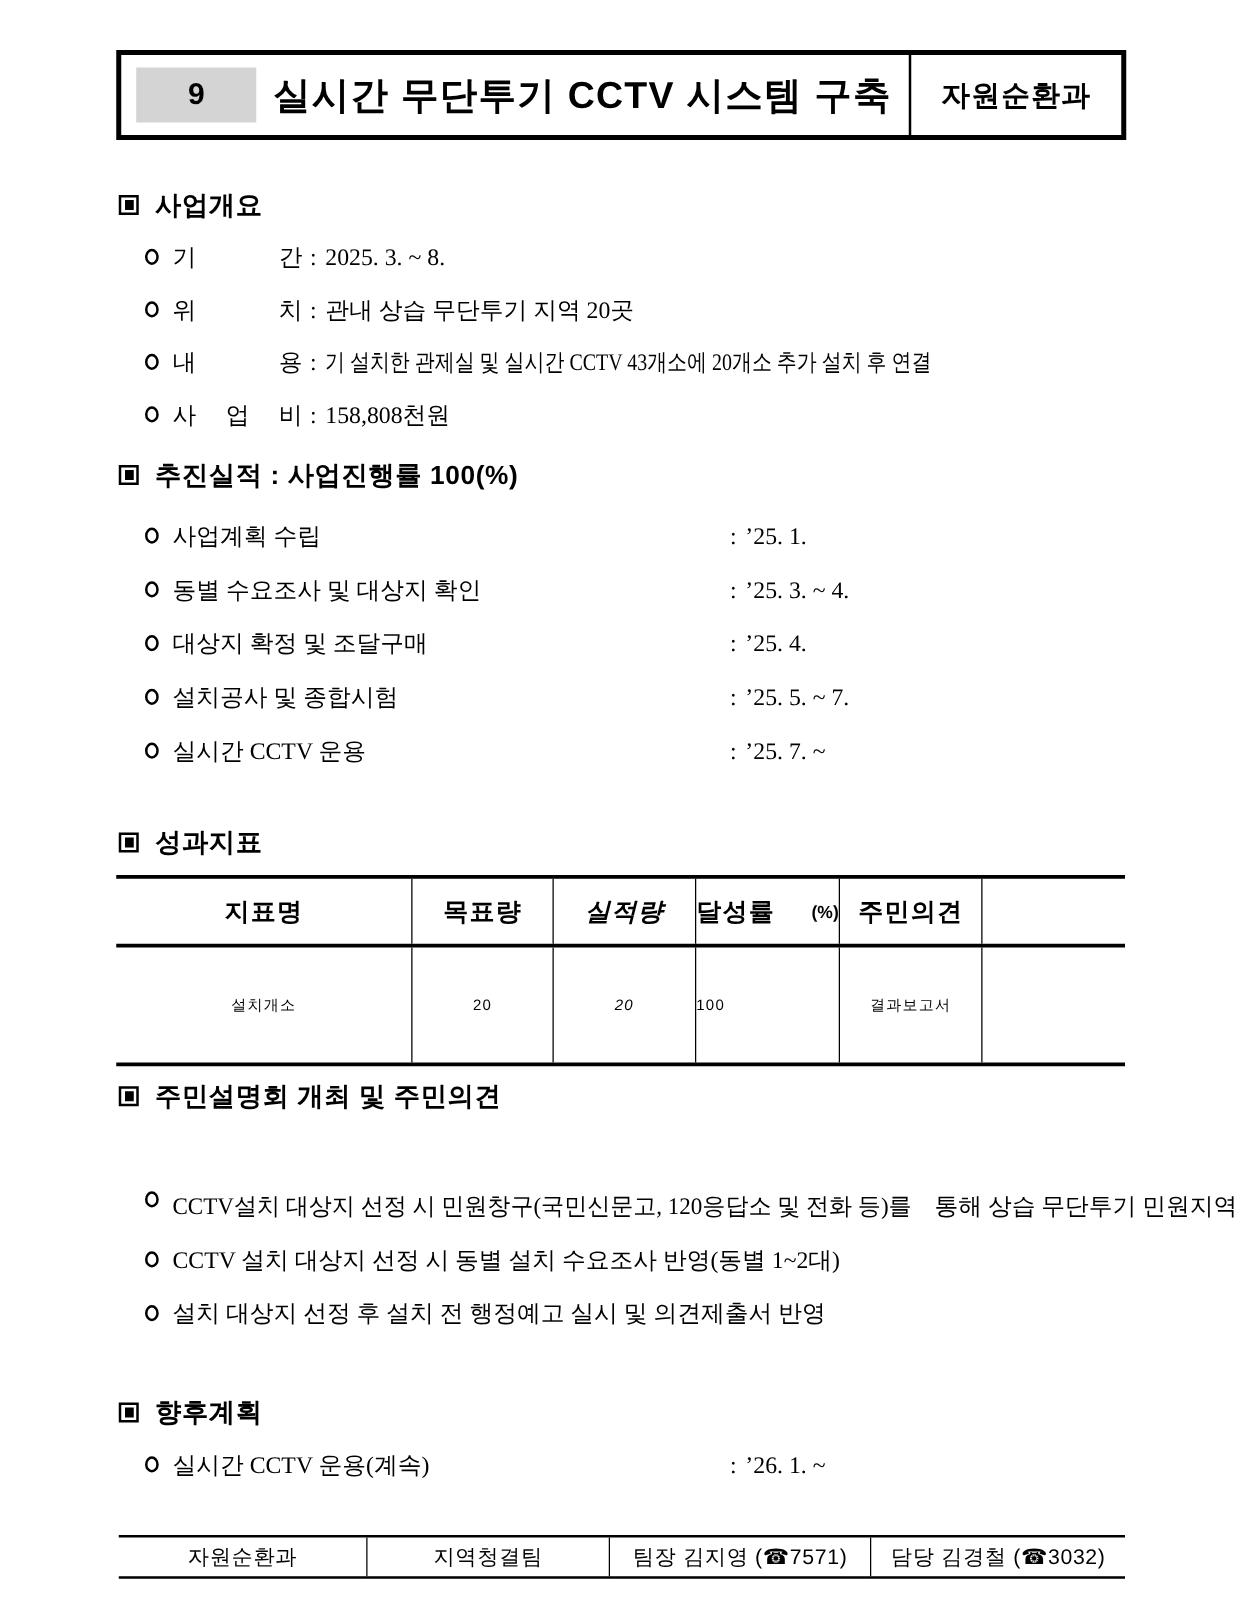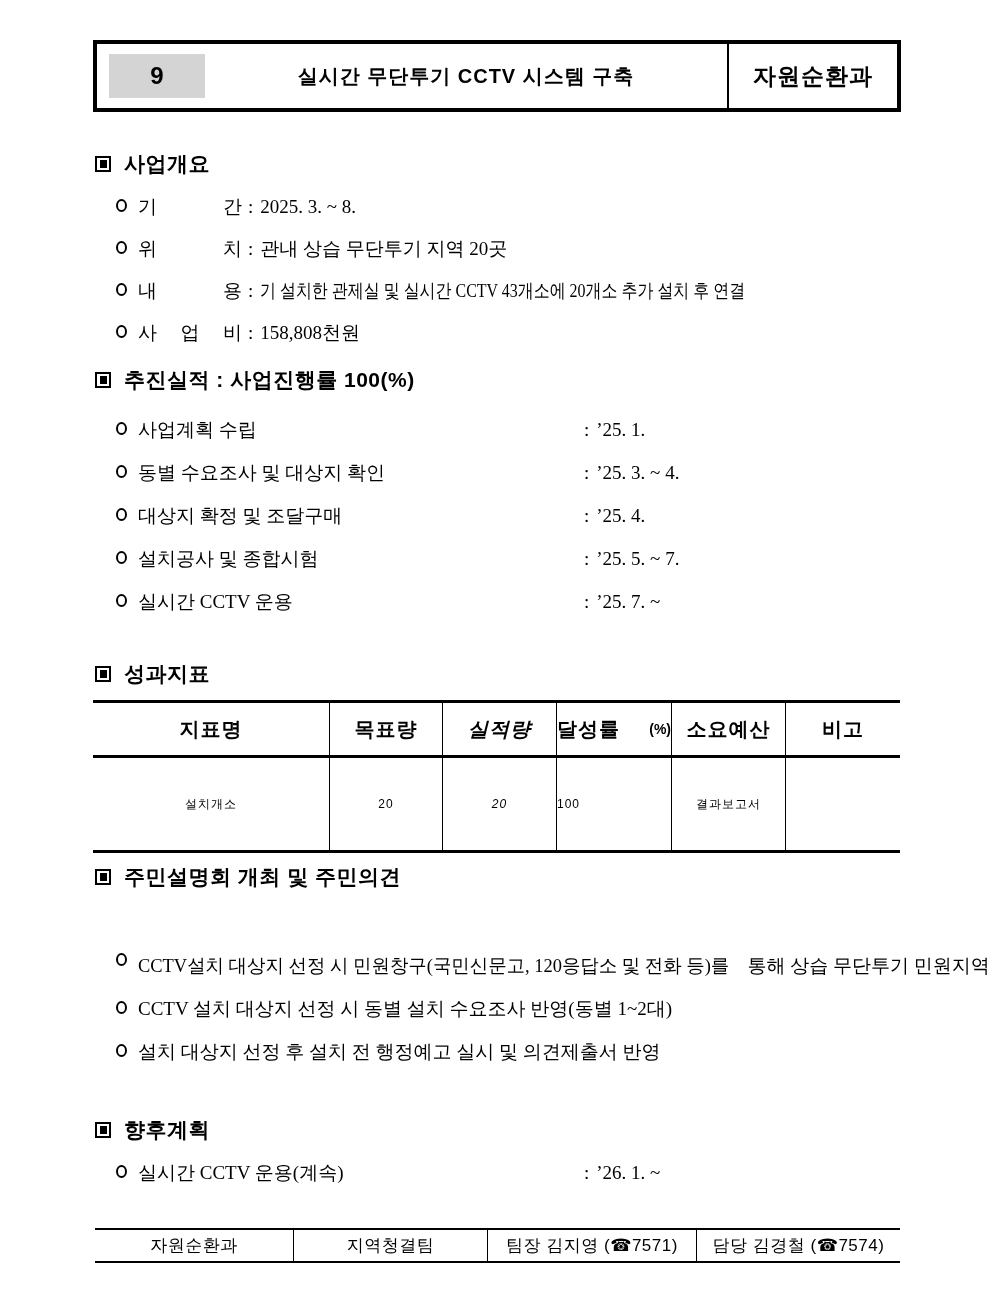--- a/index.html
+++ b/index.html
@@ -25,21 +25,21 @@
   }
   .title-left { flex: 1; display: flex; align-items: center; }
   .num-box {
     width: 96px; height: 44px; margin-left: 12px;
     background: #d4d4d4;
     display: flex; align-items: center; justify-content: center;
     font-size: 24px; font-weight: bold;
   }
   .title-text {
     flex: 1; text-align: center;
-    font-size: 20px; font-weight: bold; letter-spacing: 1px;
+    font-size: 30px; font-weight: bold; letter-spacing: 1px;
   }
   .title-dept {
     width: 170px; border-left: 2px solid #000;
     display: flex; align-items: center; justify-content: center;
     font-size: 23px; font-weight: bold; letter-spacing: 1px;
   }
 
   
   .sec {
     position: absolute; left: 95px;
@@ -196,22 +196,21 @@
   </div>
   <div class="ptable">
     <div class="p-hrow">
       <div class="p-cell c0">지표명</div>
       <div class="p-cell c1">목표량</div>
       <div class="p-cell c2">실적량</div>
       <div class="p-cell c3">
         <span>달성률</span>
           <span class="unit-small">(%)</span>
       </div>
-      <div class="p-cell c4">소요예산</div>
-      <div class="p-cell c5 last">비고</div>
+      <div class="p-cell c4">주민의견</div>
     </div>
     <div class="p-drow">
       <div class="p-cell c0">설치개소</div>
       <div class="p-cell c1">20</div>
       <div class="p-cell c2">20</div>
       <div class="p-cell c3">100</div>
       <div class="p-cell c4">결과보고서</div>
       <div class="p-cell c5 last"></div>
     </div>
   </div>
@@ -249,16 +248,16 @@
       <span class="pg-label">실시간 CCTV 운용(계속)</span>
       <span class="colon">:</span>
       <span>’26. 1. ~</span>
     </div>
   </div>
 
   <div class="ftable">
     <div class="f-cell f0">자원순환과</div>
     <div class="f-cell f1">지역청결팀</div>
     <div class="f-cell f2">팀장 김지영 (☎7571)</div>
-    <div class="f-cell f3 last">담당 김경철 (☎7574)</div>
+    <div class="f-cell f3 last">담당 김경철 (☎3032)</div>
   </div>
 
 </div>
 
 </body></html>

